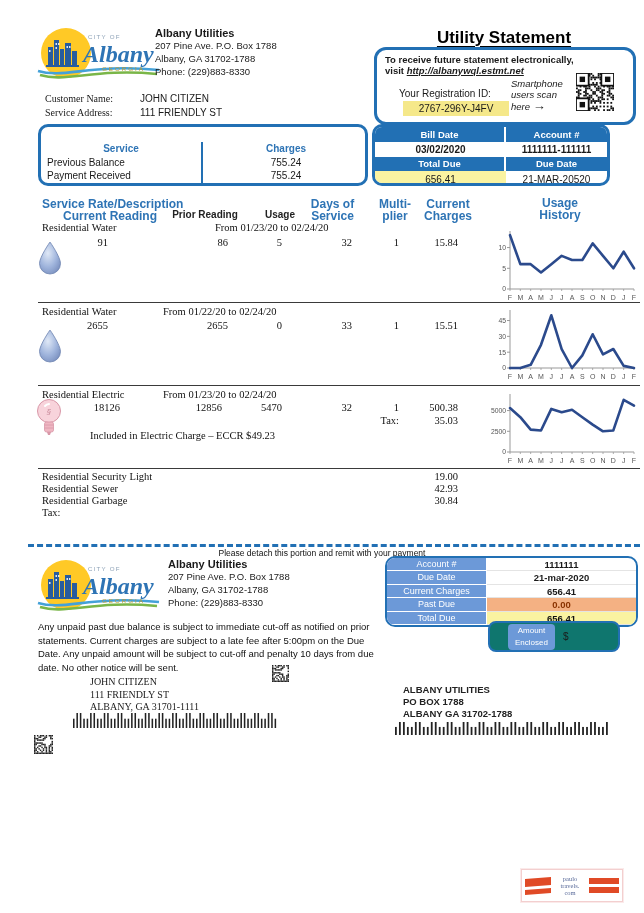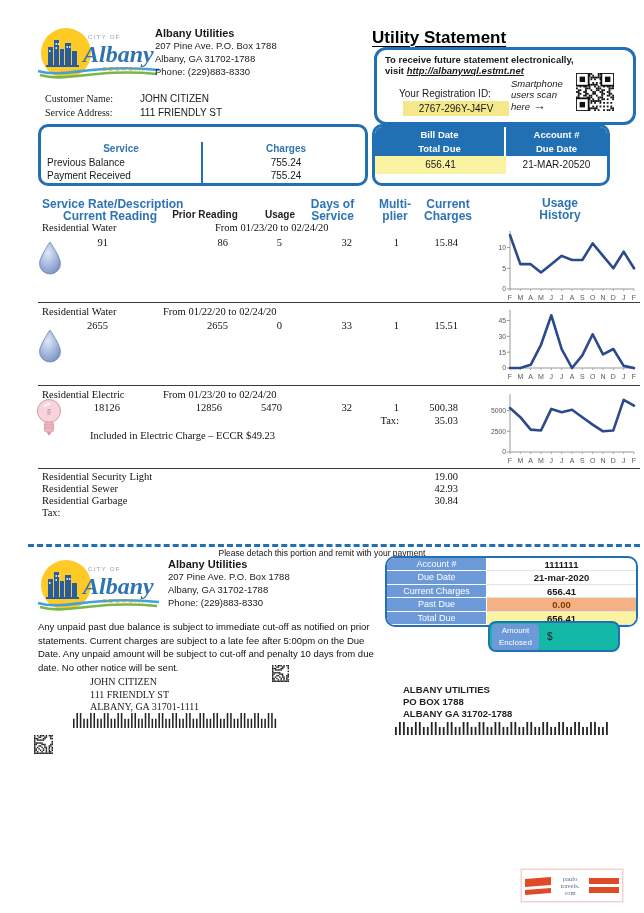--- a/index.html
+++ b/index.html
@@ -46,21 +46,21 @@
 
   .remit { border:2.5px solid #2270B4; border-radius:10px; background:#fff; overflow:hidden; }
   .remit-row { display:flex; height:13.4px; }
   .remit-lbl { width:100px; background:#6C99D8; color:#fff; font-size:9px; text-align:center;
                line-height:13px; border-bottom:1px solid #fff; border-right:1.5px solid #fff; }
   .remit-val { flex:1; font-size:9.5px; font-weight:bold; text-align:center; line-height:13px;
                border-bottom:1px solid #e4e4e4; }
   .remit-val.orange { background:#F4B183; color:#8a3300; }
   .remit-val.yellow { background:#FAF3A1; color:#111; }
 
-  .amtbox { border:2.5px solid #2270B4; border-radius:8px; background:#14b8a6; display:flex; align-items:center; }
+  .amtbox { border:2.5px solid #2270B4; border-radius:8px; background:#0f766e; display:flex; align-items:center;padding-left:16px; }
   .amt-lbl { width:47px; height:26px; margin-left:2px; background:#6C99D8; border-radius:4px;
              color:#fff; font-size:8px; line-height:12px; text-align:center; padding-top:1px; }
   .amt-cur { font-size:10px; margin-left:8px; }
 
   .mail-cust { font-family:"Liberation Serif", serif; font-size:10px; line-height:12.5px; color:#222; }
   .mail-co { font-size:9.5px; line-height:12px; color:#222; font-weight:bold; }
 
   .wm { background:#fff; border:1px solid #f3cfcf; display:flex; align-items:center; box-shadow:0 0 0 1px #fbeaea; }
   .wm-bars { display:flex; flex-direction:column; gap:3px; }
   .wm-bar { background:#E04A26; height:6px; }
@@ -111,21 +111,21 @@
       <use href="#city-logo"></use>
     </svg>
 
   <div class="abs" style="left:155px;top:27px">
     <div class="co-name">Albany Utilities</div>
     <div class="co-line">207 Pine Ave. P.O. Box 1788</div>
     <div class="co-line">Albany, GA 31702-1788</div>
     <div class="co-line">Phone: (229)883-8330</div>
   </div>
 
-  <div class="abs title" style="left:372px;top:28px;width:264px;">Utility Statement</div>
+  <div class="abs title" style="left:372px;top:28px;width:264px;text-align:center">Utility Statement</div>
 
   <div class="abs ebill" style="left:374px;top:47px;width:262px;height:78px">
     <div class="abs ebill-line" style="left:8px;top:4px">To receive future statement electronically,</div>
     <div class="abs ebill-line" style="left:8px;top:15px"><span>visit </span><span class="ebill-url">http://albanywql.estmt.net</span></div>
     <div class="abs" style="left:22px;top:38px;font-size:10px">Your Registration ID:</div>
     <div class="abs regbox" style="left:26px;top:51px;width:106px;height:15px">2767-296Y-J4FV</div>
     <div class="abs scan" style="left:134px;top:28px">
       <div>Smartphone</div>
       <div>users scan</div>
       <div><span>here</span> <span style="font-weight:bold;font-size:13px;font-style:normal">→</span></div>
@@ -286,20 +286,24 @@
     <div class="abs sumrow" style="left:6px;top:42px">Payment Received</div>
     <div class="abs sumrow ctr" style="left:162px;top:42px;width:166px">755.24</div>
     <div class="abs sumrow" style="left:6px;top:55px">Total New Charges</div>
     <div class="abs sumrow ctr" style="left:162px;top:55px;width:166px">656.41</div>
   </div>
 
   <div class="abs roundbox" style="left:372px;top:124px;width:238px;height:62px">
     <div style="display:flex;height:15px">
       <div class="bluebar" style="width:131px;line-height:15px;border-right:2px solid #fff">Bill Date</div>
       <div class="bluebar" style="flex:1;line-height:15px">Account #</div>
+    </div>
+    <div style="display:flex;height:15px">
+      <div class="ctr bold" style="width:131px;font-size:10px;line-height:15px">03/02/2020</div>
+      <div class="ctr bold" style="flex:1;font-size:10px;line-height:15px">1111111-111111</div>
     </div>
     <div style="display:flex;height:14px">
       <div class="bluebar" style="width:131px;line-height:14px;border-right:2px solid #fff">Total Due</div>
       <div class="bluebar" style="flex:1;line-height:14px">Due Date</div>
     </div>
     <div style="display:flex;height:18px">
       <div class="ctr ylw" style="width:131px;font-size:10px;line-height:18px">656.41</div>
       <div class="ctr" style="flex:1;font-size:10px;line-height:18px">21-MAR-20520</div>
     </div>
   </div>

